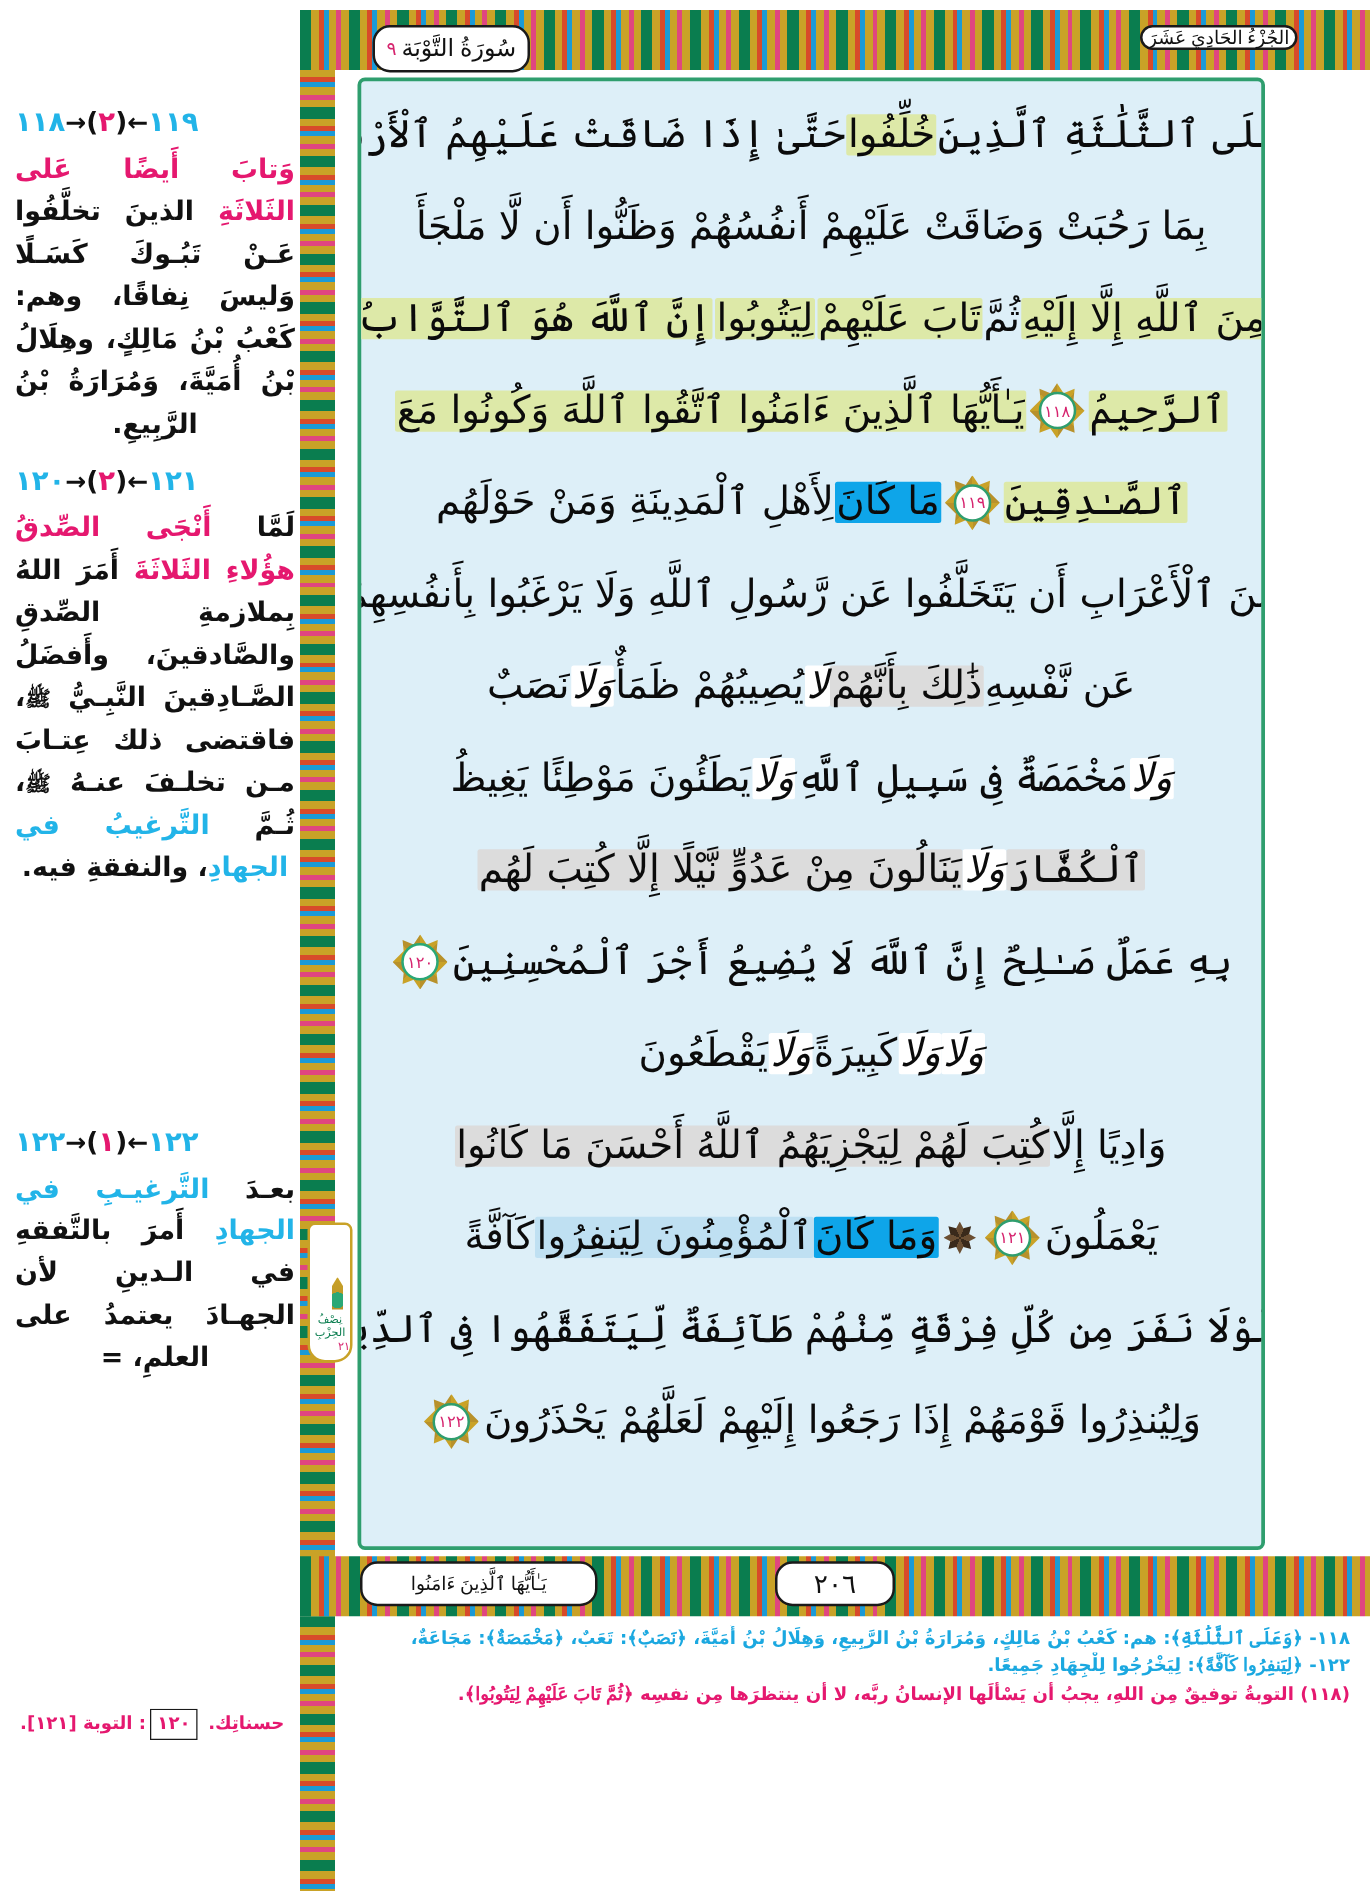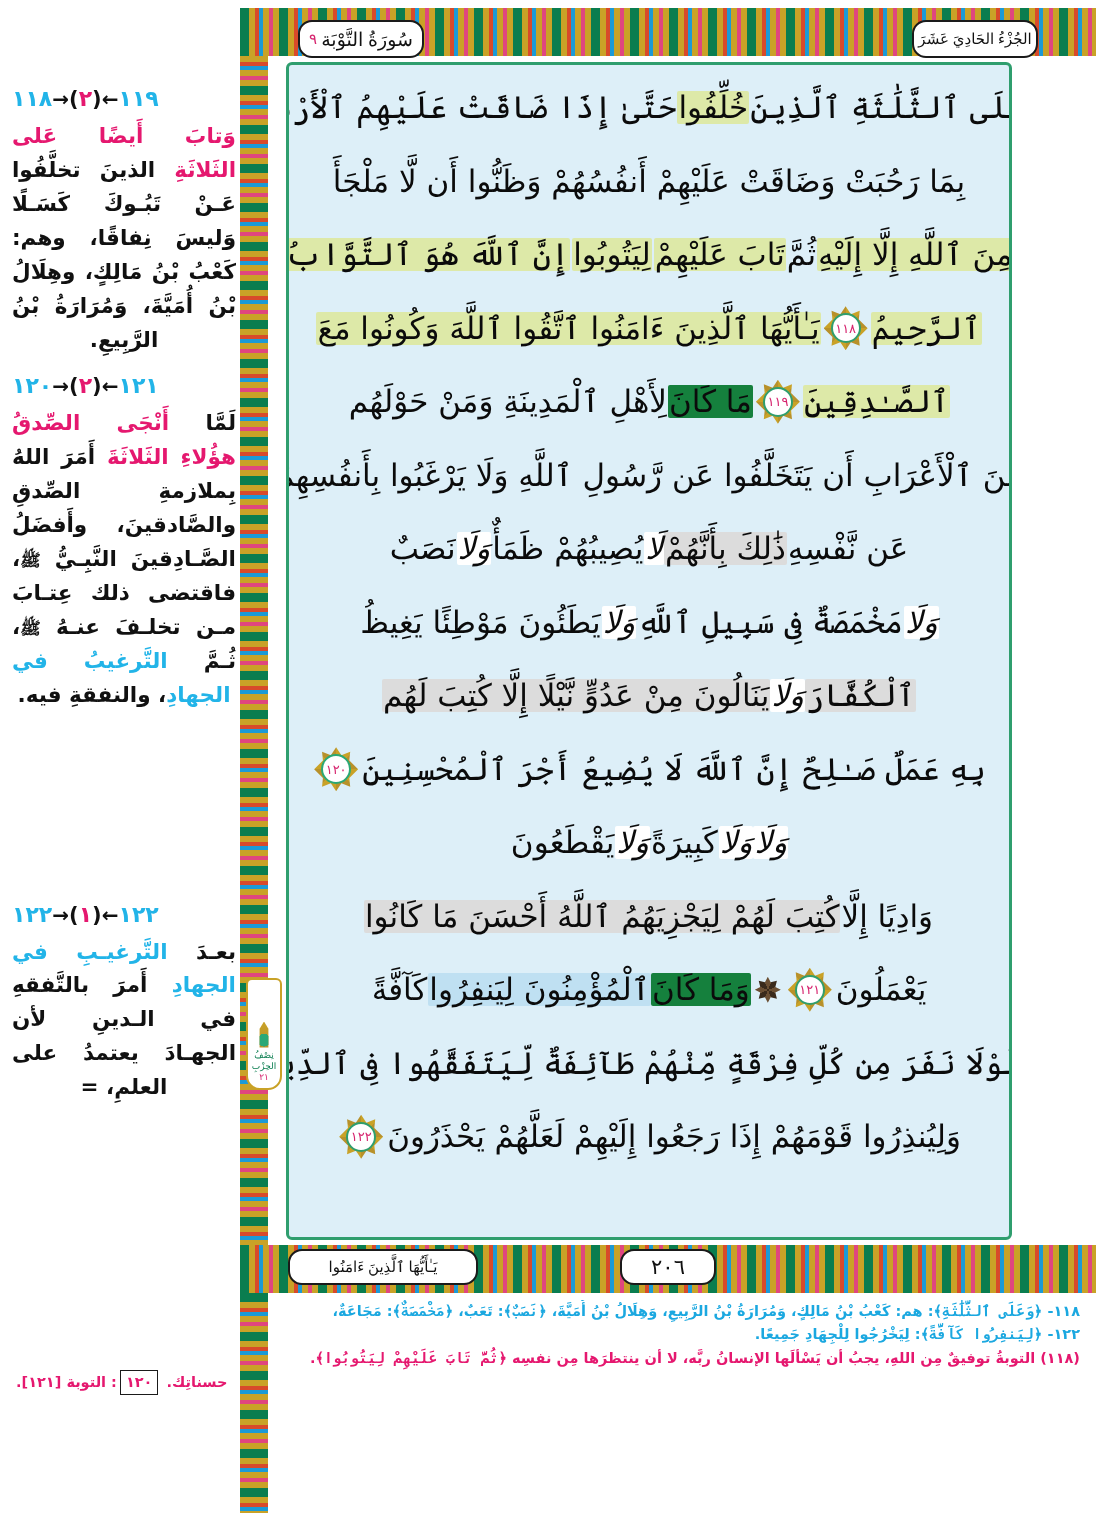--- a/index.html
+++ b/index.html
@@ -70,21 +70,21 @@
     display: flex;
     align-items: center;
     justify-content: center;
     z-index: 6;
     white-space: nowrap;
   }
   .cartouche-surah {
     left: 58px; top: 12px; width: 126px; height: 38px;
   }
   .cartouche-juz {
-    right: 58px; top: 12px; width: 126px; height: 38px;
+    right: 58px; top: 12px; width: 126px; height: 20px;
   }
   .cartouche-page {
     left: 50%; transform: translateX(-50%);
     bottom: 8px; width: 96px; height: 36px;
   }
   .cartouche-catch {
     left: 48px; bottom: 8px; width: 190px; height: 36px;
   }
 
   .cart-text {
@@ -120,21 +120,21 @@
     line-height: 1;
     color: #0b0b0b;
     white-space: nowrap;
     letter-spacing: 0px;
     font-family: "DejaVu Serif", "Liberation Serif", serif;
   }
 
   .seg { padding: 1px 1px; border-radius: 2px; }
   .hl-green  { background: #dde9a8; }
   .hl-yellow { background: #ffffff; font-style: italic; }
-  .hl-pink   { background: #15803d; }
+  .hl-pink   { background: #0ea5e9; }
   .hl-gray   { background: #dcdcdc; }
   .hl-blue   { background: #bfe0f2; }
   .hl-none   { background: transparent; }
 
   
   .rosette {
     display: inline-flex;
     align-items: center;
     justify-content: center;
     width: 44px; height: 44px;
@@ -197,21 +197,21 @@
     position: absolute;
     left: 246px;
     top: 978px;
     width: 36px;
     height: 112px;
     background: #ffffff;
     border: 2px solid #c9a227;
     border-radius: 6px 6px 14px 14px;
     display: flex;
     flex-direction: column;
-    align-items: center;
+    align-items: flex-end;
     justify-content: flex-end;
     padding-bottom: 6px;
     z-index: 7;
   }
   .hizb-dome {
     width: 20px; height: 26px;
     margin-bottom: 2px;
     background:
       radial-gradient(circle at 50% 70%, #2aa876 0 30%, rgba(0,0,0,0) 31%),
       linear-gradient(#c9a227, #b8912a);
@@ -287,21 +287,21 @@
   .fn-cyan { color: #1ba8e0; }
   .fn-magenta { color: #e5186f; }
   .fn-right { text-align: left; }
   .fn-box {
     display: inline-block;
     border: 1.5px solid #1a1a1a;
     padding: 0 5px;
     margin: 0 3px;
     color: #e5186f;
   }
-  .fn-quote { font-family: Liberation Mono, monospace; }
+  .fn-quote { font-family: Liberation Sans, sans-serif; }
 </style>
 </head>
 <body>
 
 <div class="page">
 
   <div class="frame">
     <div class="frame-band band-top"></div>
     <div class="frame-band band-bottom"></div>
     <div class="band-left"></div>

